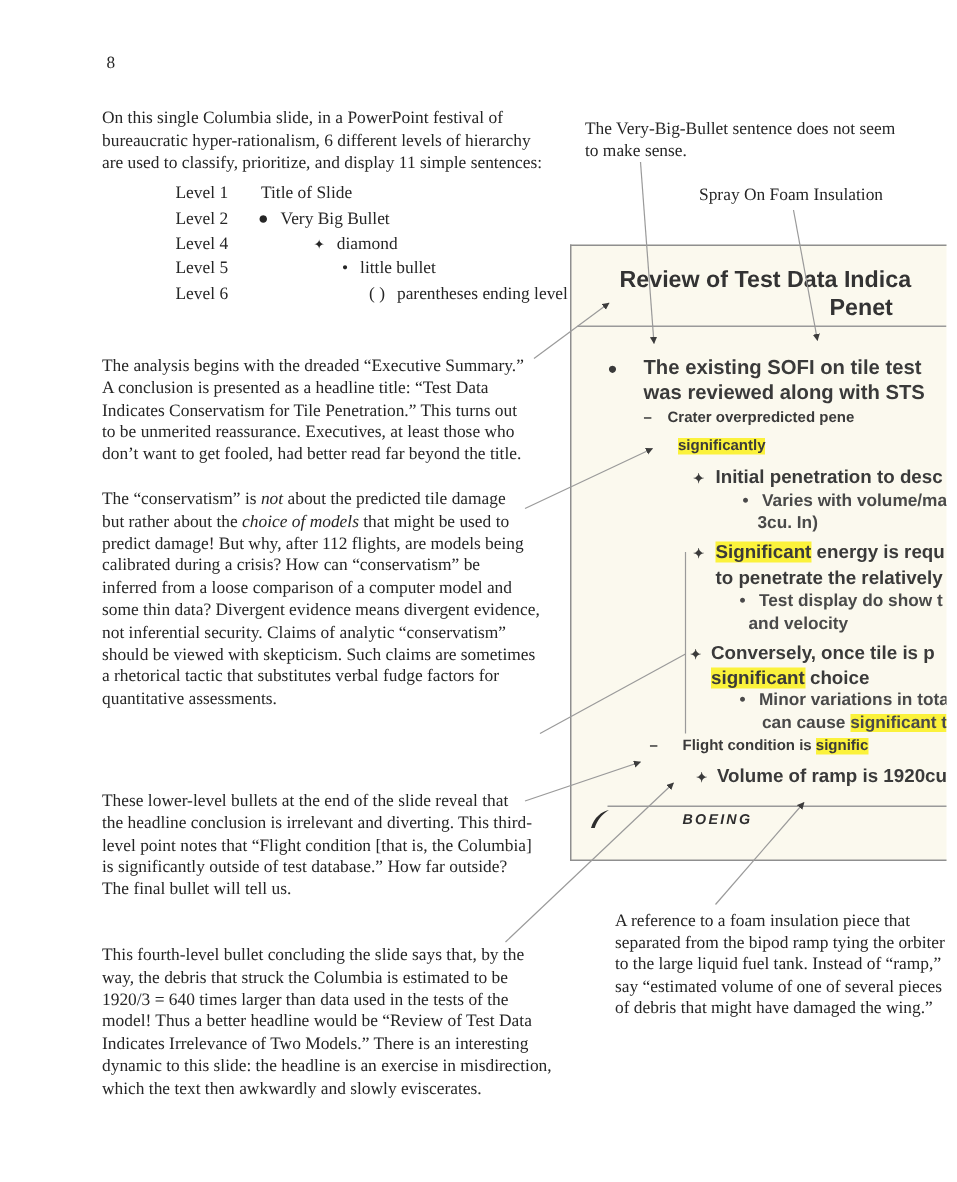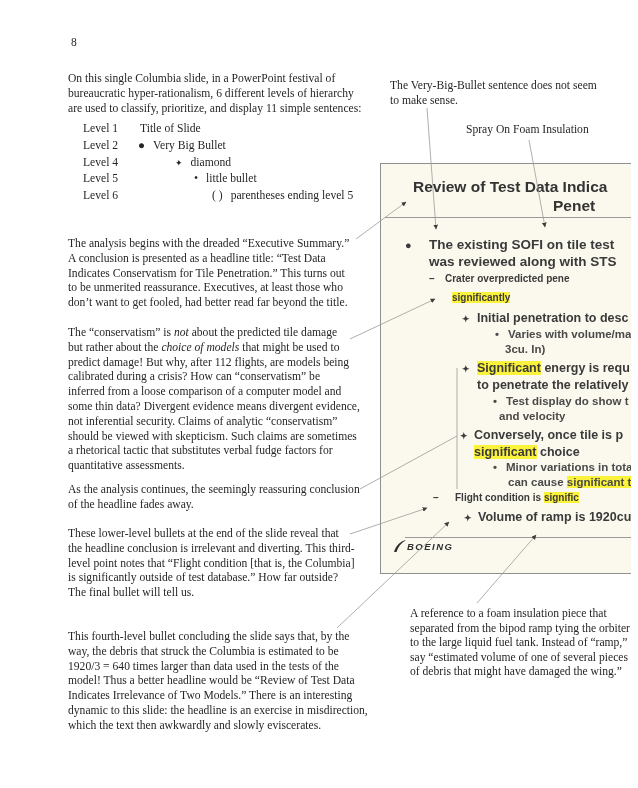--- a/index.html
+++ b/index.html
@@ -4,52 +4,51 @@
 <style>
   html,body{margin:0;padding:0;background:#ffffff;}
   #page{position:relative;width:638px;height:788px;background:#ffffff;overflow:hidden;
         font-family:"Liberation Serif",serif;color:#262626;}
   .para{position:absolute;left:68px;width:318px;font-size:11.6px;line-height:14.8px;}
   .anno{position:absolute;font-size:11.6px;line-height:14.6px;white-space:pre-line;}
   #page-number{position:absolute;left:71px;top:36px;font-size:11.5px;}
   
   #levels{position:absolute;left:83px;top:122px;font-size:11.6px;}
   .lvl-row{height:16.8px;white-space:nowrap;}
-  .lvl-label{display:inline-block;width:49px;}
+  .lvl-label{display:inline-block;width:49px;margin-left:34px;}
   .lvl-ind{display:inline-block;}
   .lvl-bullet{margin-right:8px;}
   
   #slide{position:absolute;left:380px;top:163px;width:250px;height:409px;
          background:var(--slide-bg,#fbf9ee);border:1px solid #8f8f8f;border-right:none;
          overflow:hidden;font-family:"Liberation Sans",sans-serif;color:var(--slide-text,#3a3a3a);}
   .sl{position:absolute;white-space:nowrap;}
   .title{font-weight:bold;font-size:15.5px;color:#333;}
   .lv2{font-size:13.5px;font-weight:bold;}
   .lv3{font-size:10px;font-weight:bold;}
   .lv4{font-size:12.5px;font-weight:bold;}
   .lv5{font-size:11.5px;font-weight:bold;color:#4a4a4a;}
   .blt{display:inline-block;}
   .hl{background:var(--hl,#fbf23b);}
   .rule{position:absolute;height:1px;background:#9a9a9a;}
-  #boeing{position:absolute;left:11px;top:375px;display:flex;align-items:center;}
+  #boeing{position:absolute;left:11px;top:375px;display:flex;align-items:center;gap:48px;}
   #boeing span{font-style:italic;font-weight:bold;font-size:9.5px;letter-spacing:1.5px;color:#2e2e2e;}
   #leaders{position:absolute;left:0;top:0;pointer-events:none;z-index:5;}
   i{}
 </style>
 </head>
 <body>
 
 <div id="page">
 
   <div id="page-number">8</div>
 
   <div class="para" style="top:72px">On this single Columbia slide, in a PowerPoint festival of<br>bureaucratic hyper-rationalism, 6 different levels of hierarchy<br>are used to classify, prioritize, and display 11 simple sentences:</div>
   <div class="para" style="top:237px">The analysis begins with the dreaded “Executive Summary.”<br>A conclusion is presented as a headline title: “Test Data<br>Indicates Conservatism for Tile Penetration.” This turns out<br>to be unmerited reassurance. Executives, at least those who<br>don’t want to get fooled, had better read far beyond the title.</div>
   <div class="para" style="top:326px">The “conservatism” is <i>not</i> about the predicted tile damage<br>but rather about the <i>choice of models</i> that might be used to<br>predict damage! But why, after 112 flights, are models being<br>calibrated during a crisis? How can “conservatism” be<br>inferred from a loose comparison of a computer model and<br>some thin data? Divergent evidence means divergent evidence,<br>not inferential security. Claims of analytic “conservatism”<br>should be viewed with skepticism. Such claims are sometimes<br>a rhetorical tactic that substitutes verbal fudge factors for<br>quantitative assessments.</div>
-  <div class="para" style="top:483px">As the analysis continues, the seemingly reassuring conclusion<br>of the headline fades away.</div>
   <div class="para" style="top:527px">These lower-level bullets at the end of the slide reveal that<br>the headline conclusion is irrelevant and diverting. This third-<br>level point notes that “Flight condition [that is, the Columbia]<br>is significantly outside of test database.” How far outside?<br>The final bullet will tell us.</div>
   <div class="para" style="top:630px">This fourth-level bullet concluding the slide says that, by the<br>way, the debris that struck the Columbia is estimated to be<br>1920/3 = 640 times larger than data used in the tests of the<br>model! Thus a better headline would be “Review of Test Data<br>Indicates Irrelevance of Two Models.” There is an interesting<br>dynamic to this slide: the headline is an exercise in misdirection,<br>which the text then awkwardly and slowly eviscerates.</div>
 
   <div id="levels">
     <div class="lvl-row"><span class="lvl-label">Level 1</span><span class="lvl-ind" style="width:0px"></span><span class="lvl-bullet"></span><span>Title of Slide</span></div>
     <div class="lvl-row"><span class="lvl-label">Level 2</span><span class="lvl-ind" style="width:6px"></span><span class="lvl-bullet">●</span><span>Very Big Bullet</span></div>
     <div class="lvl-row"><span class="lvl-label">Level 4</span><span class="lvl-ind" style="width:43px"></span><span class="lvl-bullet" style="font-size:9px">✦</span><span>diamond</span></div>
     <div class="lvl-row"><span class="lvl-label">Level 5</span><span class="lvl-ind" style="width:62px"></span><span class="lvl-bullet">•</span><span>little bullet</span></div>
     <div class="lvl-row"><span class="lvl-label">Level 6</span><span class="lvl-ind" style="width:80px"></span><span class="lvl-bullet">( )</span><span>parentheses ending level 5</span></div>
   </div>

